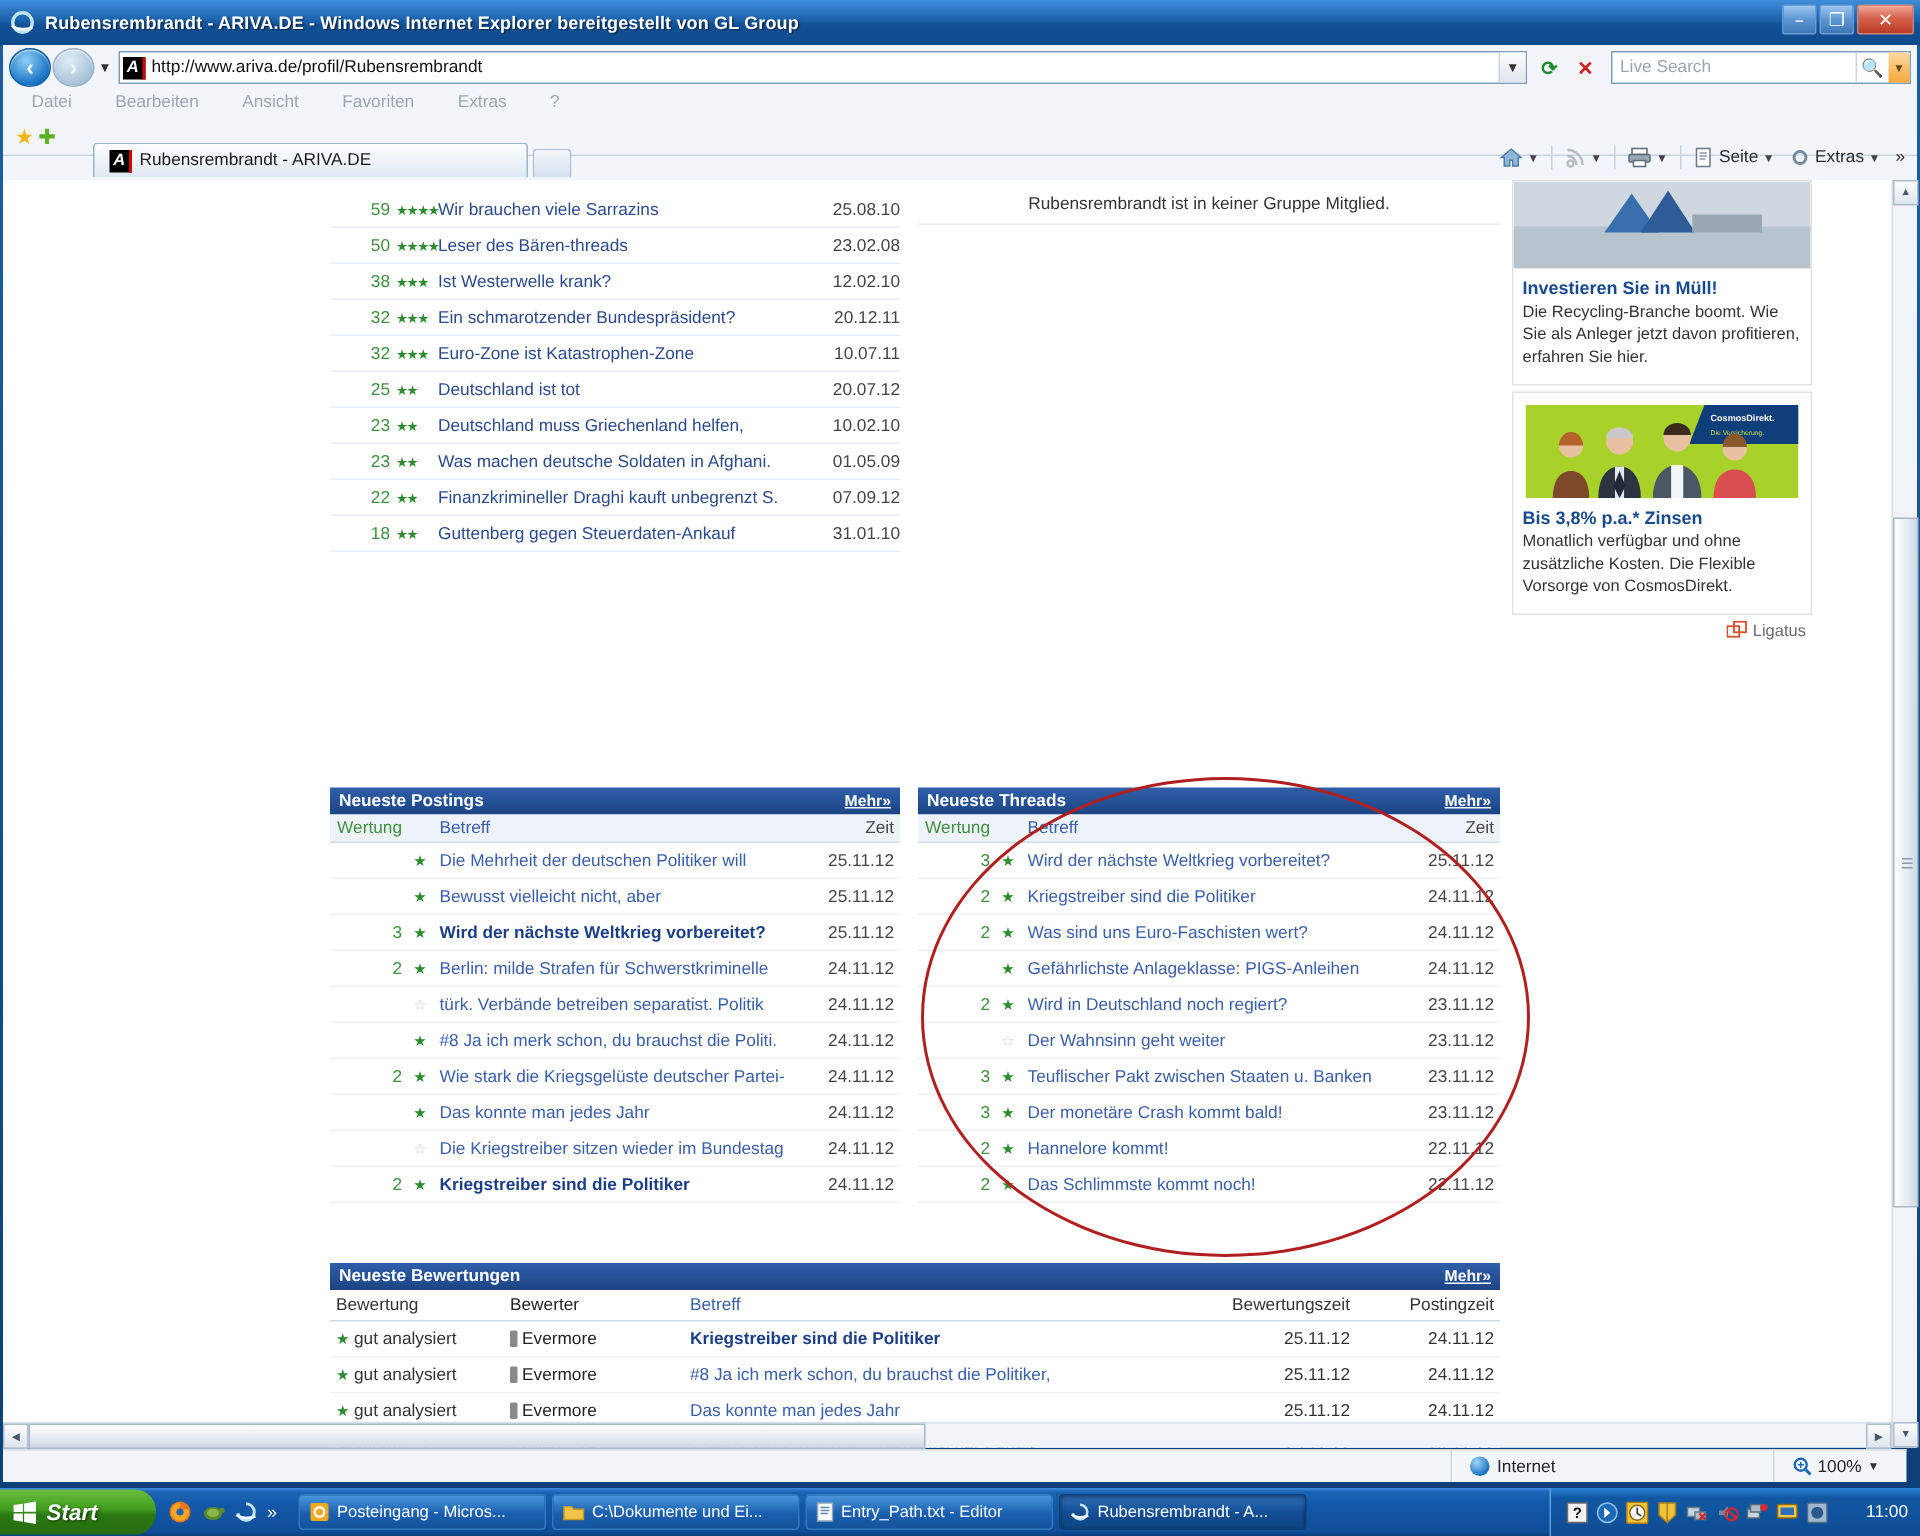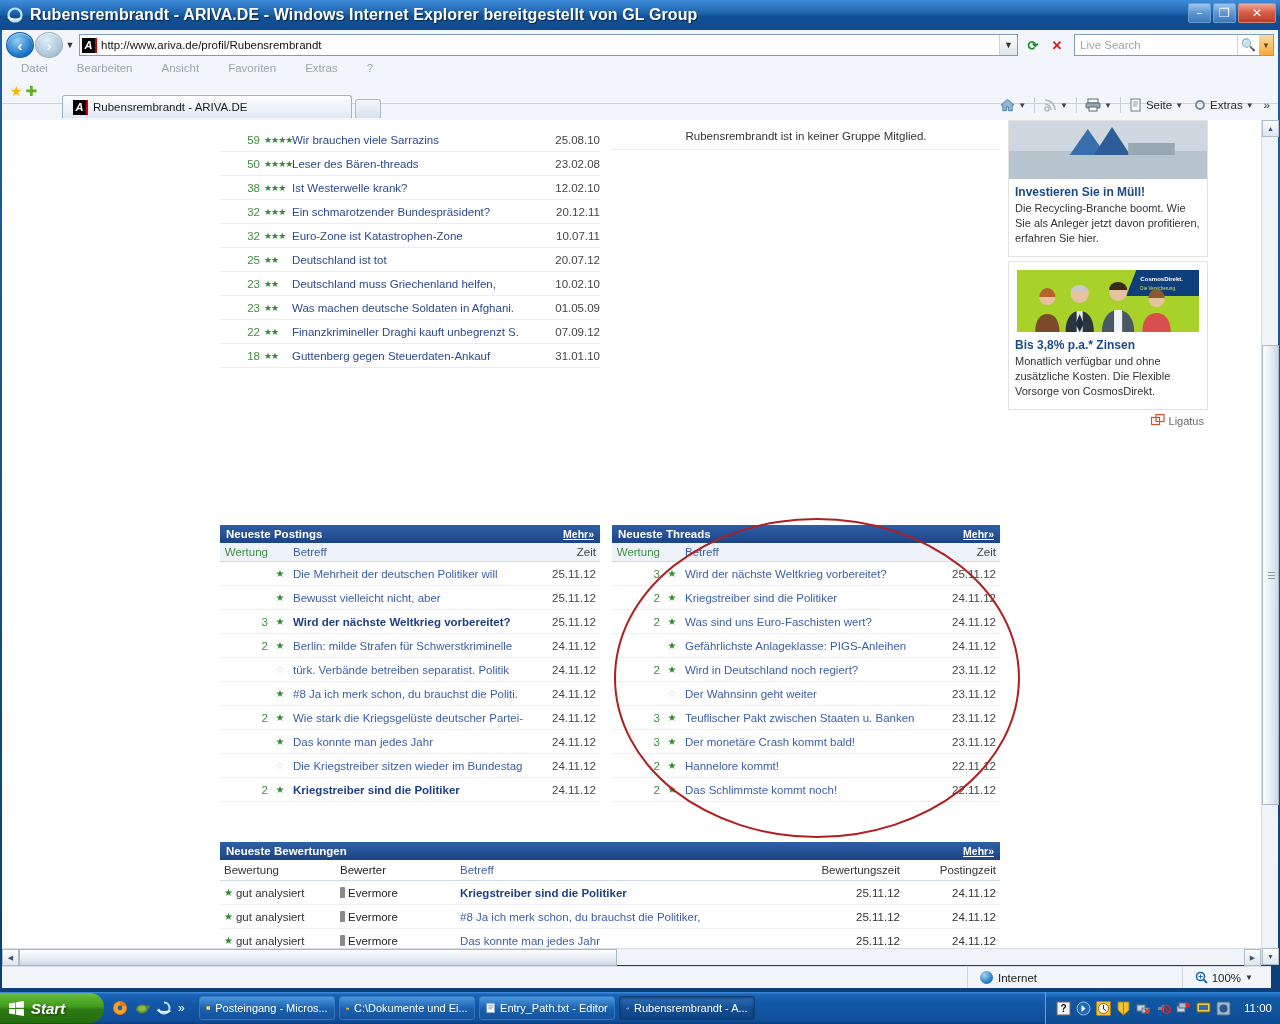--- a/index.html
+++ b/index.html
@@ -20,21 +20,21 @@
     position:absolute; left:0; top:0; width:1280px; height:30px;
     background:linear-gradient(180deg,#3f8ddb 0%,#1c62ab 45%,#125196 55%,#0f4a8c 100%);
     display:flex; align-items:center;
   }
   #titlebar .ie-logo {
     width:18px; height:18px; margin-left:6px; margin-right:6px;
     position:relative; flex:none;
   }
   #titlebar .ie-logo svg { display:block; }
   #title-text {
-    color:#fff; font-size:16px; font-weight:bold; letter-spacing:0.1px;
+    color:#fff; font-size:12px; font-weight:bold; letter-spacing:0.1px;
     text-shadow:1px 1px 1px rgba(0,0,0,.55); white-space:nowrap;
   }
   #win-buttons { position:absolute; right:4px; top:3px; display:flex; gap:2px; }
   .win-btn {
     width:23px; height:20px; border:1px solid #6a9ed6;
     background:linear-gradient(180deg,#9cc6ef 0%,#5e96d0 50%,#3d78b8 100%);
     border-radius:2px; color:#fff; font-size:12px; line-height:18px;
     text-align:center; font-family:"DejaVu Sans", sans-serif;
   }
   .win-btn.close {
@@ -286,38 +286,38 @@
     height:30px; width:104px; flex:none;
     background:linear-gradient(180deg,#6bbf3f 0%,#3f9c1c 45%,#2c7a12 55%,#256c0e 100%);
     border-radius:0 14px 14px 0; display:flex; align-items:center;
     gap:6px; padding-left:8px; color:#fff; font-weight:bold;
     font-size:15px; font-style:italic; text-shadow:1px 1px 2px rgba(0,0,0,.5);
   }
   #quicklaunch { display:flex; align-items:center; gap:6px; padding:0 8px; }
   #quicklaunch .ql { width:16px; height:16px; display:block; }
   .tb-tasks { display:flex; align-items:center; gap:4px; margin-left:6px; }
   .tb-task {
-    height:24px; width:136px; display:flex; align-items:center; gap:5px;
+    height:24px; width:165px; display:flex; align-items:center; gap:5px;
     padding:0 6px; color:#fff; font-size:11px;
     background:linear-gradient(180deg,#4a97dd,#1a5fae 55%,#15539c);
     border:1px solid #2f79c2; border-radius:3px; white-space:nowrap; overflow:hidden;
   }
   .tb-task.active {
     background:linear-gradient(180deg,#2d6fb8,#124c91 55%,#0f4483);
     border-color:#0d3f78;
     box-shadow:inset 0 1px 3px rgba(0,0,0,.45);
   }
   #tray {
     margin-left:auto; height:32px; display:flex; align-items:center; gap:5px;
     padding:0 8px 0 10px;
     background:linear-gradient(180deg,#2c82d4 0%,#1158a4 20%,#0d4c92 100%);
     border-left:1px solid #5ba3e0; color:#fff; font-size:11px;
   }
   #tray .tico { width:15px; height:15px; display:block; }
-  #clock { font-size:11.5px; color:#fff; margin-left:8px; }
+  #clock { font-size:11.5px; color:#fff; margin-left:20px; }
 </style>
 </head>
 <body>
 
 <div id="window">
 
   <div id="titlebar">
     <span class="ie-logo">
       <svg width="18" height="18" viewBox="0 0 18 18">
         <path d="M9 2.5c3.6 0 6.5 2.9 6.5 6.5S12.6 15.5 9 15.5 2.5 12.6 2.5 9 5.4 2.5 9 2.5z" fill="none" stroke="#bfe3f7" stroke-width="2.2"></path>

